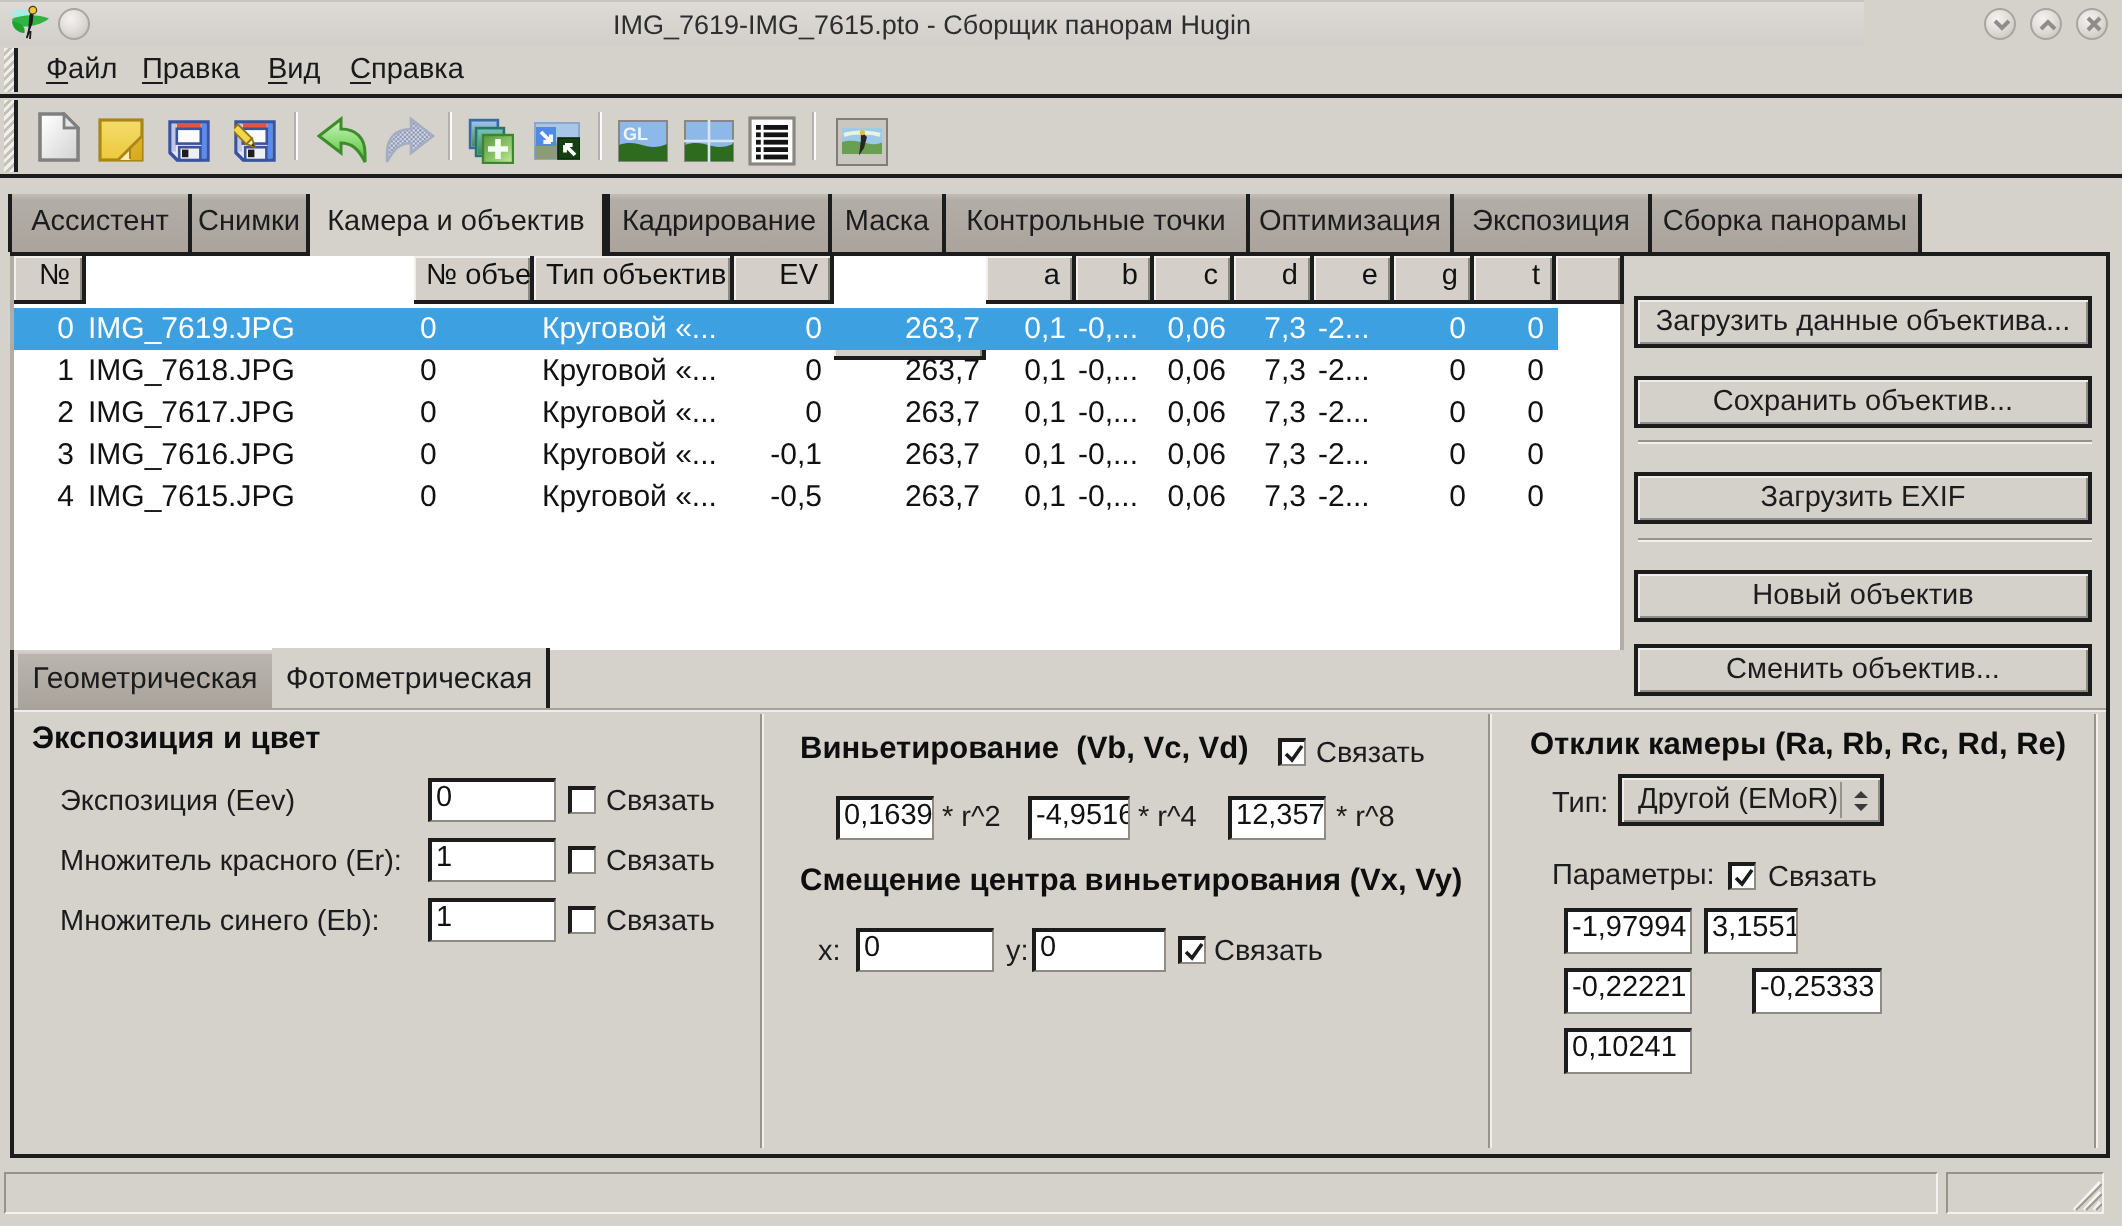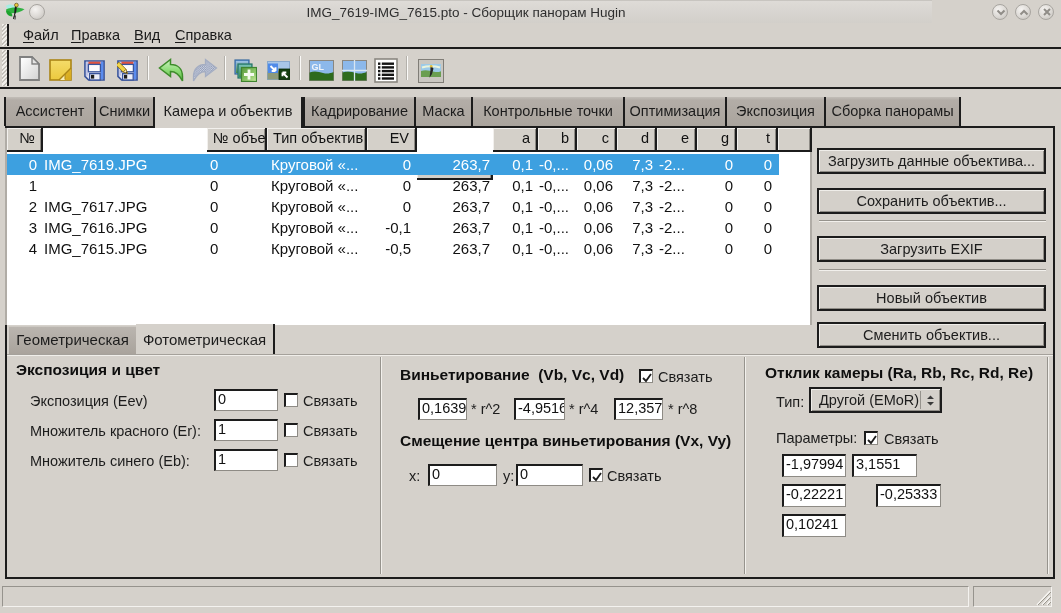--- a/index.html
+++ b/index.html
@@ -325,20 +325,21 @@
           <div style="left:486px;width:45px;text-align:right;padding-right:5px;">0,1</div>
           <div style="left:531px;width:39px;padding-left:1px;">-0,...</div>
           <div style="left:570px;width:40px;text-align:right;padding-right:4px;">0,06</div>
           <div style="left:610px;width:40px;text-align:right;padding-right:4px;">7,3</div>
           <div style="left:650px;width:40px;padding-left:2px;">-2...</div>
           <div style="left:690px;width:40px;text-align:right;padding-right:4px;">0</div>
           <div style="left:730px;width:41px;text-align:right;padding-right:6px;">0</div>
         </div>
         <div class="row" style="top:47px;">
           <div style="left:0px;width:36px;text-align:right;padding-right:6px;">1</div>
+          <div style="left:36px;width:164px;padding-left:1px;">IMG_7618.JPG</div>
           <div style="left:200px;width:60px;padding-left:3px;">0</div>
           <div style="left:260px;width:100px;padding-left:4px;">Круговой «...</div>
           <div style="left:360px;width:50px;text-align:right;padding-right:6px;">0</div>
           <div style="left:410px;width:76px;text-align:right;padding-right:3px;">263,7</div>
           <div style="left:486px;width:45px;text-align:right;padding-right:5px;">0,1</div>
           <div style="left:531px;width:39px;padding-left:1px;">-0,...</div>
           <div style="left:570px;width:40px;text-align:right;padding-right:4px;">0,06</div>
           <div style="left:610px;width:40px;text-align:right;padding-right:4px;">7,3</div>
           <div style="left:650px;width:40px;padding-left:2px;">-2...</div>
           <div style="left:690px;width:40px;text-align:right;padding-right:4px;">0</div>
@@ -448,21 +449,21 @@
     <svg style="position:absolute; right:4px; top:5px;" width="11" height="13" viewBox="0 0 11 13">
         <path d="M2 5 L5.5 1.5 L9 5 Z M2 8 L5.5 11.5 L9 8 Z" fill="#3a3a3a"></path>
       </svg>
   </div>
   <div class="lbl" style="left:769px; top:302px;">Параметры:</div>
   <div class="cb" style="left:857px; top:303px;"><svg width="12" height="12" viewBox="0 0 12 12">
         <path d="M2 6 L5 9 L10 2" fill="none" stroke="#1c1c1c" stroke-width="1.8"></path>
       </svg></div>
   <div class="lbl" style="left:877px; top:303px;">Связать</div>
   <div class="field" style="left:775px; top:326px; width:64px; height:23px;">-1,97994</div>
-  <div class="field" style="left:845px; top:326px; width:65px; height:23px;">3,1551</div>
+  <div class="field" style="left:845px; top:326px; width:47px; height:23px;">3,1551</div>
   <div class="field" style="left:775px; top:356px; width:64px; height:23px;">-0,22221</div>
   <div class="field" style="left:845px; top:356px; width:65px; height:23px;margin-left:24px;">-0,25333</div>
   <div class="field" style="left:775px; top:386px; width:64px; height:23px;">0,10241</div>
 </div>
 
 <div class="sbox" style="left:2px;  top:586px; width:967px;"></div>
 <div class="sbox" style="left:973px; top:586px; width:79px;"></div>
 <svg style="position:absolute; left:1033px; top:587px;" width="18" height="19" viewBox="0 0 18 19">
   <g stroke="#f6f4f1" stroke-width="1.6">
       <path d="M17 4 L4 18 M17 9 L9 18 M17 14 L14 18"></path>

